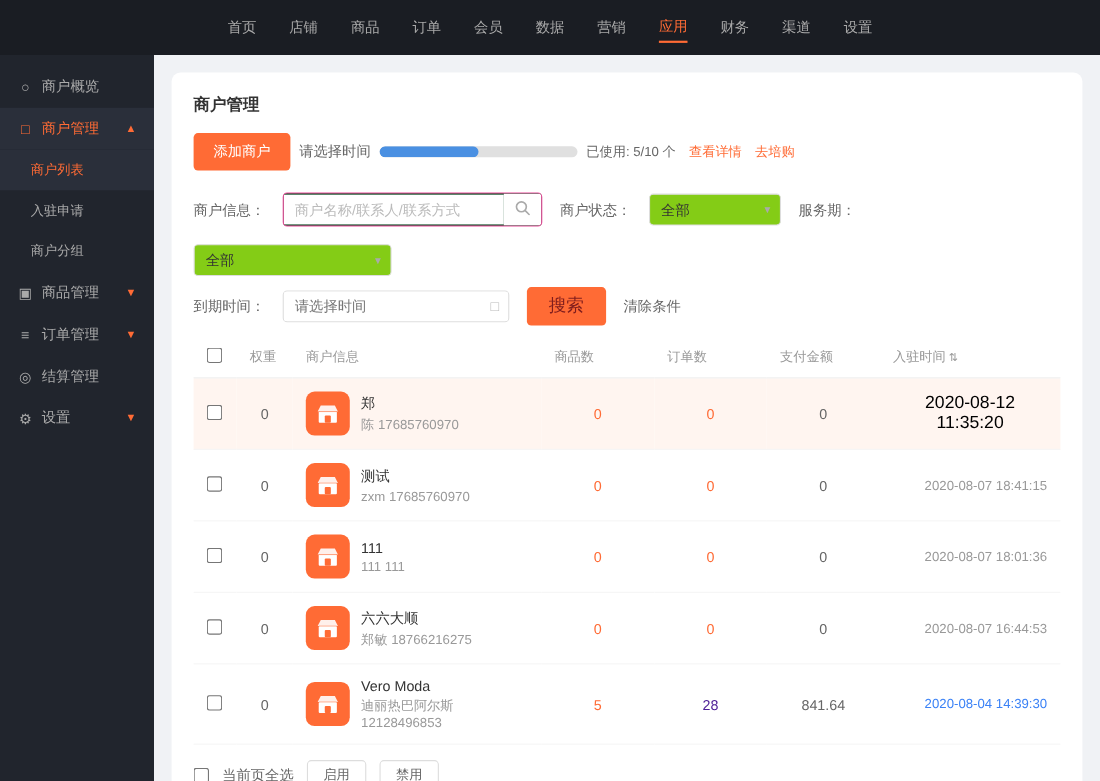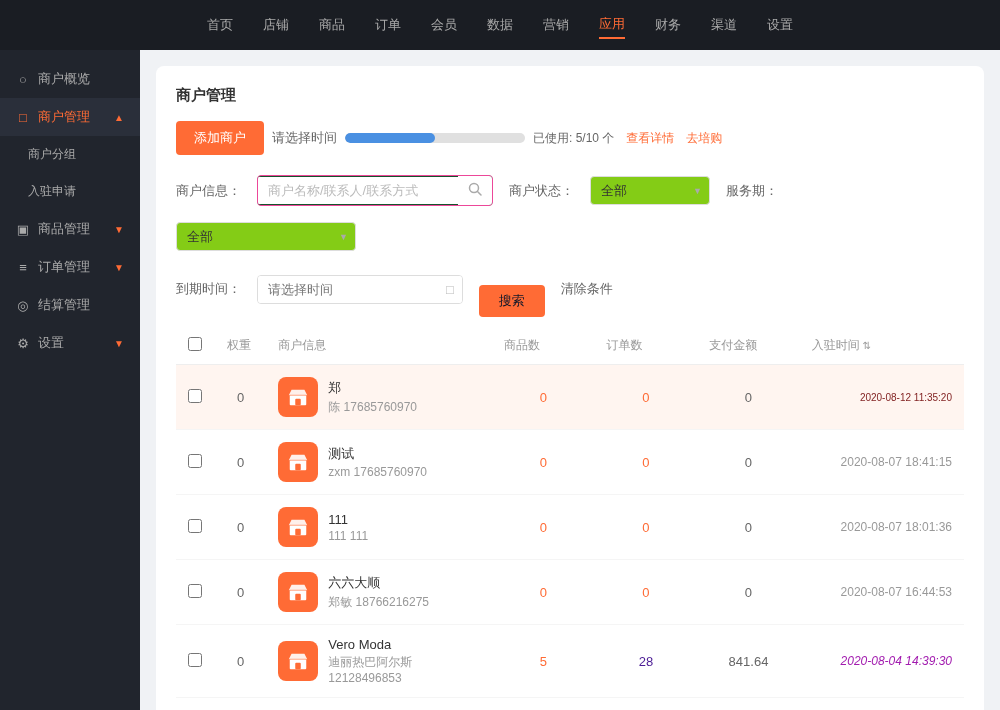--- a/index.html
+++ b/index.html
@@ -43,21 +43,21 @@
     .filter-input-wrap { display: flex; align-items: center; border: 1px solid #ec4899; border-radius: 4px; overflow: hidden; background: #14532d; }
     .filter-input { border: none; outline: none; padding: 6px 10px; font-size: 13px; width: 200px; color: #333; }
     .filter-input::placeholder { color: #bbb; }
     .search-icon-btn { padding: 6px 10px; background: #fff; border: none; cursor: pointer; color: #aaa; }
     .filter-select { border: 1px solid #ddd; border-radius: 4px; padding: 6px 28px 6px 10px; font-size: 13px; color: #333; background: #84cc16; outline: none; appearance: none; -webkit-appearance: none; cursor: pointer; }
     .select-wrap { position: relative; display: inline-flex; align-items: center; }
     .select-wrap::after { content: '▼'; position: absolute; right: 8px; font-size: 9px; color: #aaa; pointer-events: none; }
     .date-input-wrap { display: flex; align-items: center; border: 1px solid #ddd; border-radius: 4px; overflow: hidden; background: #fff; }
     .date-input { border: none; outline: none; padding: 6px 10px; font-size: 13px; width: 180px; color: #bbb; background: #fff; }
     .date-icon { padding: 6px 8px; background: #fff; color: #bbb; }
-    .btn-search { background: #ff6b35; color: #0f172a; border: none; border-radius: 4px; padding: 7px 20px; cursor: pointer; font-size: 13px; margin-top: 24px; }
+    .btn-search { background: #ff6b35; color: #7f1d1d; border: none; border-radius: 4px; padding: 7px 20px; cursor: pointer; font-size: 16px; }
     .btn-clear { background: transparent; color: #666; border: none; cursor: pointer; font-size: 13px; }
 
     
     .table-wrap { margin-top: 10px; }
     table { width: 100%; border-collapse: collapse; }
     thead tr { border-bottom: 1px solid #eee; }
     thead th { padding: 10px 12px; color: #999; font-size: 12px; font-weight: 500; text-align: left; }
     thead th.sortable { cursor: pointer; }
     thead th.sortable::after { content: ' ⇅'; font-size: 10px; }
     tbody tr { border-bottom: 1px solid #f5f5f5; }
@@ -108,25 +108,28 @@
   <aside class="sidebar">
     <div class="sidebar-item">
       <span class="sidebar-icon">○</span>
       <span>商户概览</span>
     </div>
     <div class="sidebar-item active">
       <span class="sidebar-icon">□</span>
       <span>商户管理</span>
       <span class="sidebar-arrow">▲</span>
     </div>
+    <div class="sidebar-item sub active">
+      <span>商户列表</span>
+    </div>
+    <div class="sidebar-item sub">
+      <span>入驻申请</span>
+    </div>
     <div class="sidebar-item sub">
       <span>商户分组</span>
-    </div>
-    <div class="sidebar-item sub">
-      <span>入驻申请</span>
     </div>
     <div class="sidebar-item">
       <span class="sidebar-icon">▣</span>
       <span>商品管理</span>
       <span class="sidebar-arrow">▼</span>
     </div>
     <div class="sidebar-item">
       <span class="sidebar-icon">≡</span>
       <span>订单管理</span>
       <span class="sidebar-arrow">▼</span>
@@ -227,21 +230,21 @@
         </div>
         <div>
           <div class="merchant-name">郑</div>
           <div class="merchant-sub">陈 17685760970</div>
         </div>
       </div>
     </td>
     <td class="goods-col red-val" style="color:#ff6b35">0</td>
     <td class="order-col" style="color:#ff6b35">0</td>
     <td class="payment-col gray-val">0</td>
-    <td class="date-col gray-val" style="font-size:10px;color:#7f1d1d;">2020-08-12 11:35:20</td>
+    <td class="date-col gray-val" style="font-size:16px;color:#000000;text-align:center;">2020-08-12 11:35:20</td>
   </tr>
               <tr>
     <td class="cb-col"><input type="checkbox" style=""></td>
     <td class="rank-col gray-val">0</td>
     <td class="merchant-info-col">
       <div class="merchant-info-cell">
         <div class="merchant-avatar">
           <svg width="22" height="22" viewBox="0 0 24 24" xmlns="http://www.w3.org/2000/svg">
             <rect x="3" y="10" width="18" height="11" rx="1" fill="white"></rect>
             <path d="M2 10 L5 4 H19 L22 10 Z" fill="white" opacity="0.9"></path>
@@ -323,21 +326,21 @@
         </div>
         <div>
           <div class="merchant-name">Vero Moda</div>
           <div class="merchant-sub">迪丽热巴阿尔斯 12128496853</div>
         </div>
       </div>
     </td>
     <td class="goods-col red-val" style="color:#ff6b35">5</td>
     <td class="order-col" style="color:#4c1d95">28</td>
     <td class="payment-col gray-val">841.64</td>
-    <td class="date-col gray-val" style="font-size:12px;color:#a21caf;font-style:italic;">2020-08-04 14:39:30</td>
+    <td class="date-col gray-val" style="font-size:12px;color:#3b82f6;">2020-08-04 14:39:30</td>
   </tr>
             </tbody>
         </table>
       </div>
 
       <div class="table-footer">
         <input type="checkbox" style="">
         <span class="footer-cb-label">当前页全选</span>
         <button class="footer-btn">启用</button>
         <button class="footer-btn">禁用</button>

